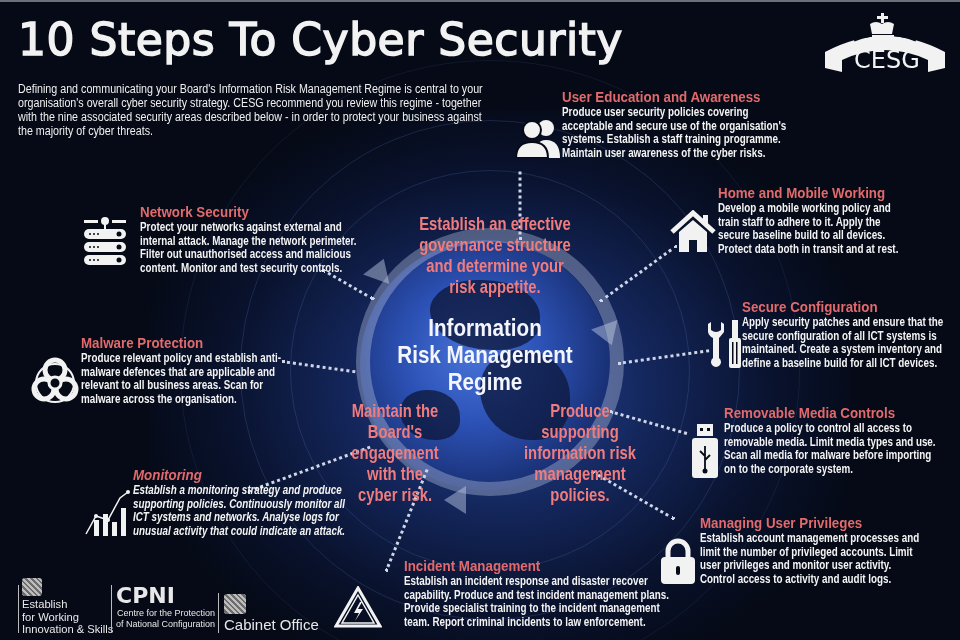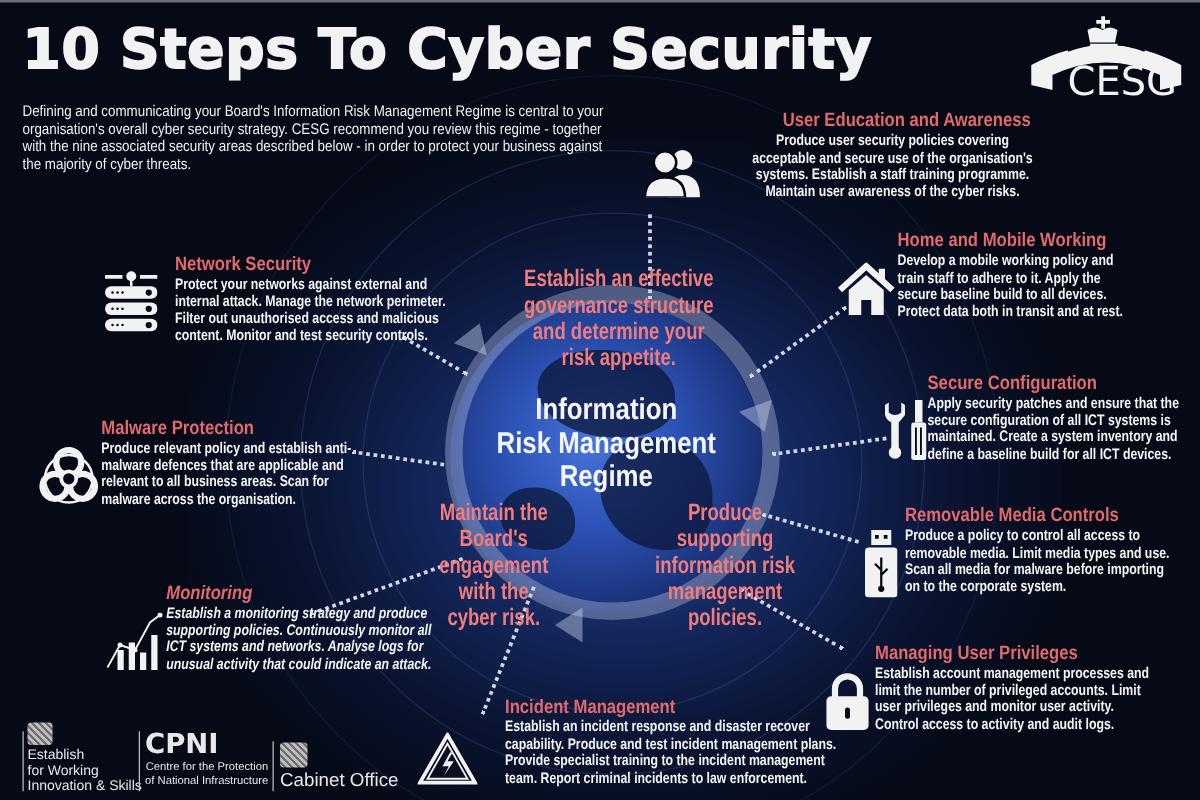--- a/index.html
+++ b/index.html
@@ -13,21 +13,21 @@
     background: radial-gradient(ellipse at 50% 50%, rgba(52,92,200,0.75) 0%, rgba(32,62,150,0.55) 30%, rgba(18,34,90,0.35) 55%, rgba(5,10,22,0) 75%); }
   .ring { position: absolute; border-radius: 50%; border: 1px solid rgba(110,150,240,0.18); }
   .globe { position: absolute; left: 360px; top: 240px; width: 250px; height: 250px; border-radius: 50%;
     background: radial-gradient(circle at 45% 45%, #4d79e0 0%, #2f56be 35%, #1a3278 70%, #0e1c48 100%); opacity: .9; }
   .land { position: absolute; background: #0b1330; opacity: .75; border-radius: 45% 55% 40% 60%; }
   .cycle { position: absolute; left: 356px; top: 228px; width: 268px; height: 268px; border-radius: 50%;
     border: 14px solid rgba(200,210,235,0.35); }
   .arrowhead { position: absolute; width: 0; height: 0; }
 
   
-  .title { position: absolute; left: 18px; top: 18px; font-family: "DejaVu Sans", sans-serif; font-weight: 700;
+  .title { position: absolute; left: 18px; top: 18px; font-family: "DejaVu Sans", sans-serif; font-weight: 400;
     font-size: 44px; letter-spacing: 0.5px; color: #f2f2f2; -webkit-text-stroke: 1.5px #f2f2f2; line-height: 1; }
   .intro { position: absolute; left: 18px; top: 82px; width: 470px; font-size: 12.3px; line-height: 14px;
     color: #f0f0f0; font-family: "Liberation Sans Narrow", "Liberation Sans", sans-serif; transform: scaleX(0.87); transform-origin: left top; width: 540px; }
 
   
   .cesg { position: absolute; left: 820px; top: 10px; width: 130px; height: 70px; }
 
   
   .sec { position: absolute; }
   .sec h3 { font-size: 15.5px; font-weight: bold; color: #e26a6c; line-height: 18px; transform: scaleX(0.86); transform-origin: left top; white-space: nowrap; }
@@ -86,41 +86,41 @@
     <svg width="130" height="70" viewBox="0 0 130 70">
       <path d="M5,42 Q65,10 125,42 L125,58 L108,62 L108,50 Q65,30 22,50 L22,62 L5,58 Z" fill="#f2f2f2"></path>
       <path d="M34,30 Q65,18 96,30" stroke="#050a16" stroke-width="3" fill="none"></path>
       <g fill="#f2f2f2">
         <rect x="61" y="3" width="3" height="10"></rect>
           <rect x="57" y="6" width="11" height="3"></rect>
         <path d="M50,14 Q56,10 62,14 Q68,10 74,14 L72,24 L52,24 Z"></path>
         <rect x="52" y="25" width="22" height="4"></rect>
       </g>
     </svg>
-    <div style="position:absolute;left:34px;top:36px;width:62px;text-align:center;font-size:32px;color:#f2f2f2;font-family:'DejaVu Sans',sans-serif;">CESG</div>
+    <div style="position:absolute;left:34px;top:36px;width:62px;text-align:center;font-size:24px;color:#f2f2f2;font-family:'DejaVu Sans',sans-serif;">CESG</div>
   </div>
 
   <div class="center-title">Information
 Risk Management
 Regime</div>
   <div class="phase" style="left:380px;top:213px;width:230px;">Establish an effective
 governance structure
 and determine your
 risk appetite.</div>
   <div class="phase" style="left:500px;top:400px;width:160px;">Produce
 supporting
 information risk
 management
 policies.</div>
   <div class="phase" style="left:305px;top:400px;width:180px;">Maintain the
 Board's engagement
 with the
 cyber risk.</div>
 
-  <div class="sec" style="left:562px;top:88px;text-align:center;">
+  <div class="sec" style="left:562px;top:88px;">
     <h3>User Education and Awareness</h3>
     <p>Produce user security policies covering
 acceptable and secure use of the organisation's
 systems. Establish a staff training programme.
 Maintain user awareness of the cyber risks.</p>
   </div>
   <svg class="icon" style="left:516px;top:118px" width="48" height="40" viewBox="0 0 48 40">
     <circle cx="30" cy="10" r="8" fill="#f2f2f2"></circle>
       <path d="M18,40 Q18,22 30,22 Q44,22 44,40 Z" fill="#f2f2f2"></path>
     <circle cx="16" cy="12" r="9" fill="#f2f2f2" stroke="#050a16" stroke-width="2"></circle>
@@ -267,21 +267,21 @@
   <div class="foot" style="left:22px">
     <div class="crest"></div>
     <div class="line">Establish</div>
     <div class="line">for Working</div>
     <div class="line">Innovation &amp; Skills</div>
   </div>
   <div class="vbar" style="left:111px"></div>
   <div class="foot" style="left:116px;top:584px">
     <div style="font-size:22px;font-weight:900;line-height:24px;font-family:'DejaVu Sans',sans-serif;">CPNI</div>
     <div class="line" style="font-size:9px;line-height:10.5px;text-align:right;">Centre for the Protection</div>
-    <div class="line" style="font-size:9px;line-height:10.5px;">of National Infrastructure</div>
+    <div class="line" style="font-size:9px;line-height:10.5px;">of National Configuration</div>
   </div>
   <div class="vbar" style="left:218px;top:593px;height:40px"></div>
   <div class="foot" style="left:224px;top:594px">
     <div class="crest" style="width:22px;height:20px"></div>
     <div style="font-size:15px;line-height:17px;">Cabinet Office</div>
   </div>
 
 </div>
 
 </body></html>

